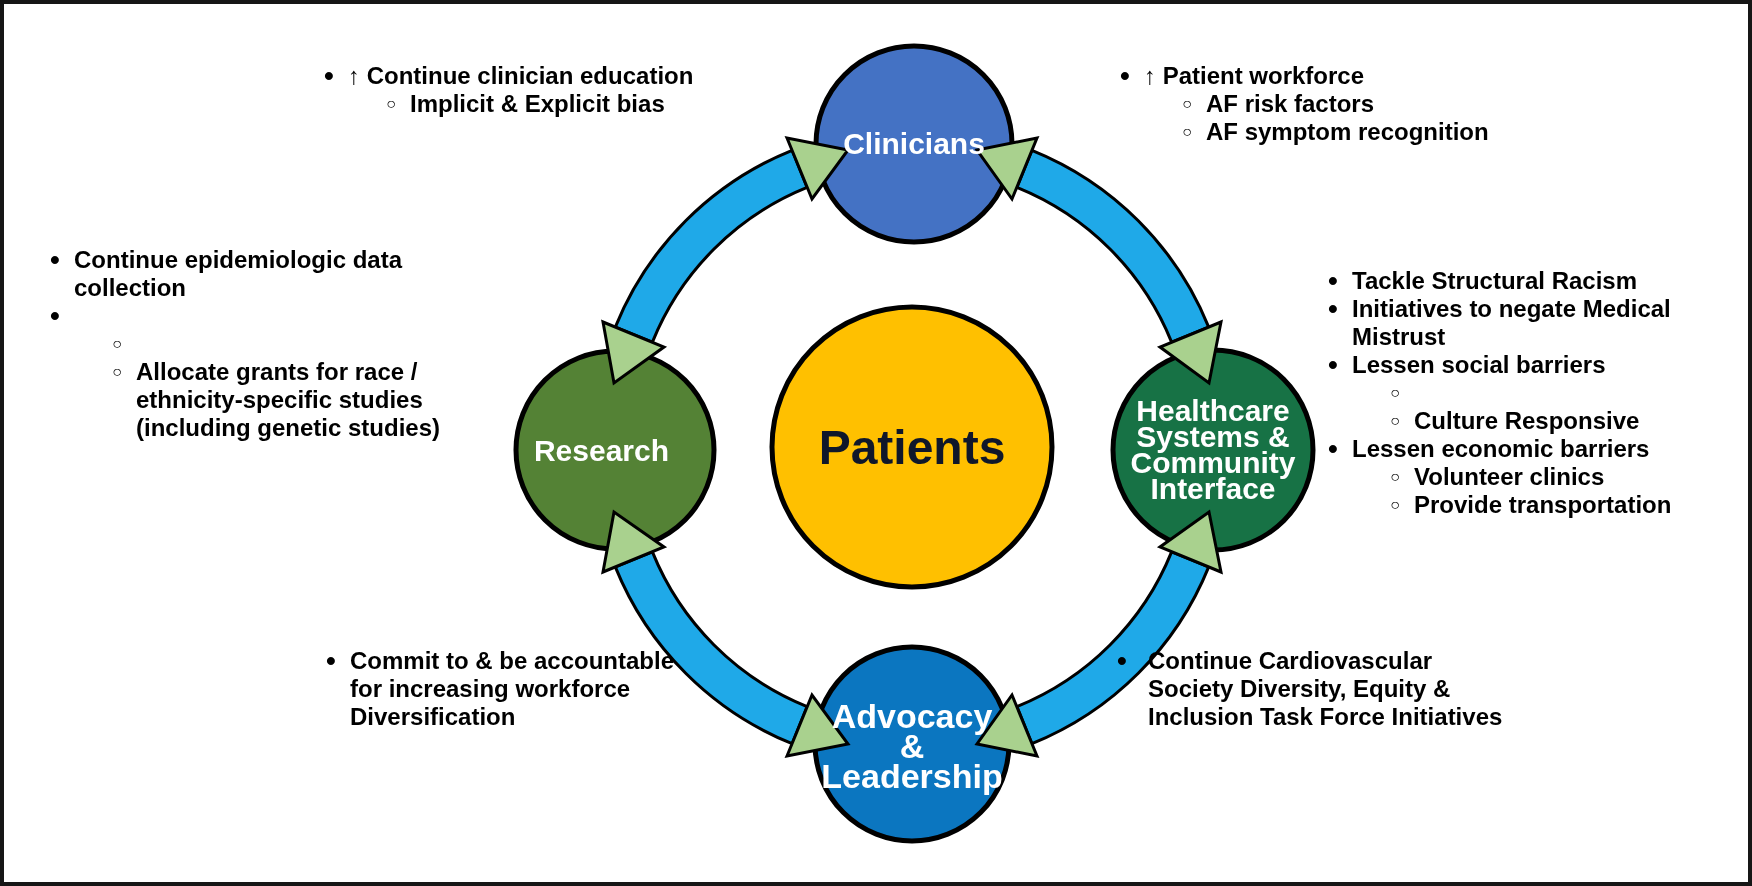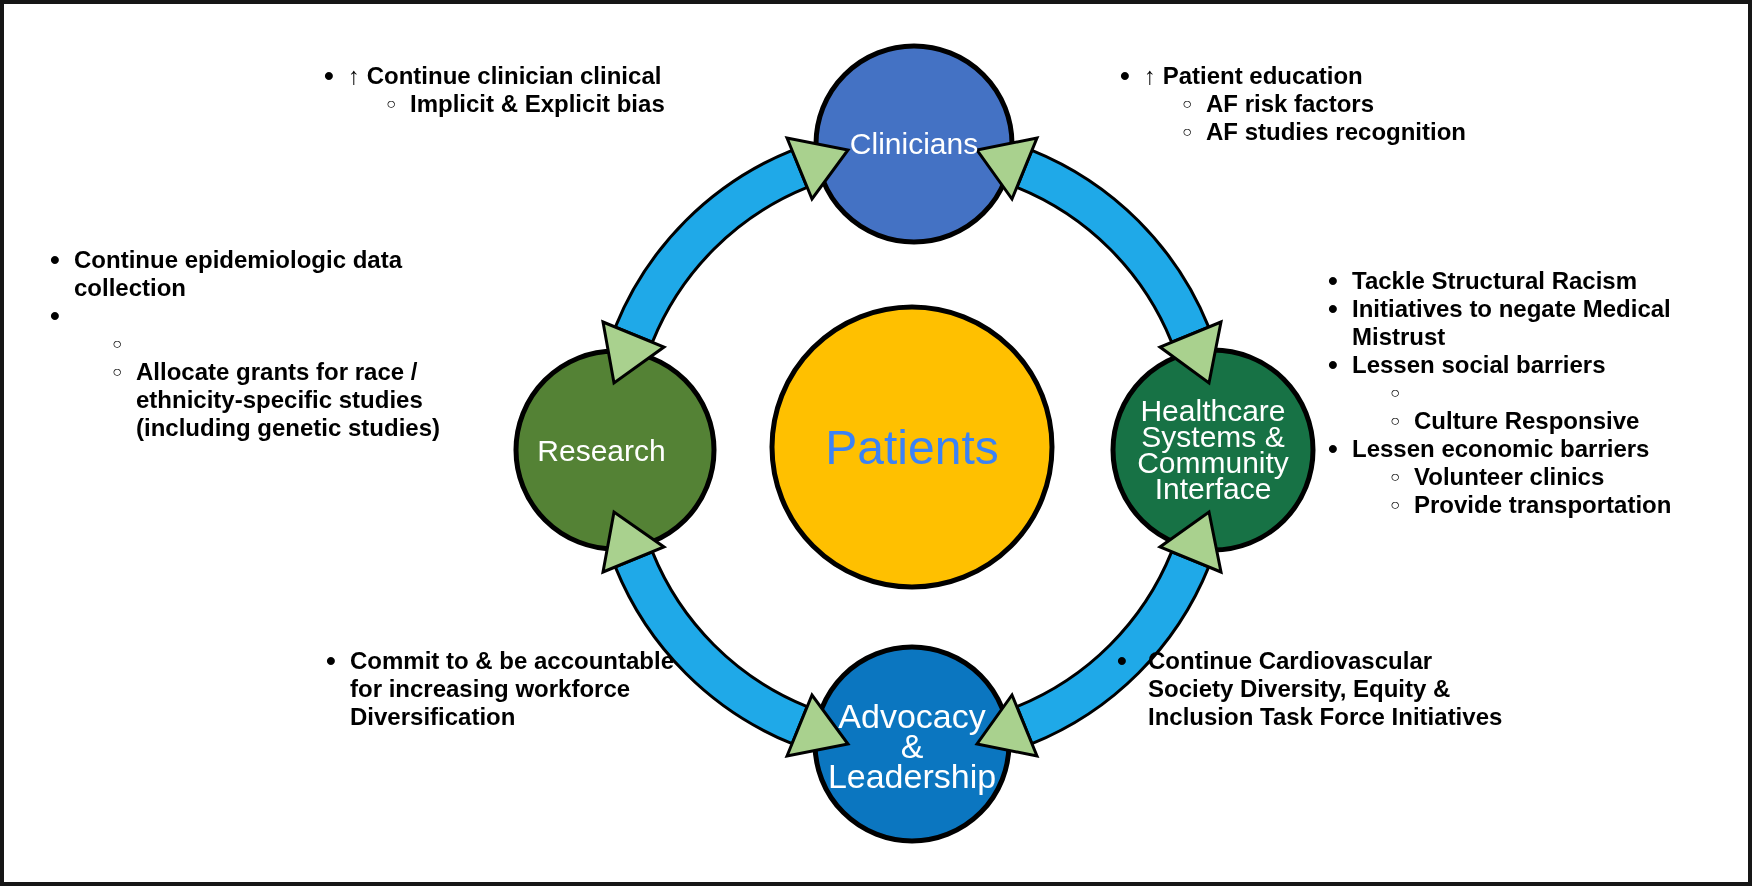--- a/index.html
+++ b/index.html
@@ -12,27 +12,27 @@
     font-family:"Liberation Sans", sans-serif;
     overflow:hidden;
   }
   .stage svg { position:absolute; left:0; top:0; }
 
   
   .node-label {
     position:absolute;
     display:flex; align-items:center; justify-content:center;
     text-align:center;
-    font-weight:normal;
+    font-weight:bold;
     color:#ffffff;
     white-space:pre-line;
     pointer-events:none;
   }
   .lbl-clinicians { left:800px; top:118px; width:220px; height:44px; font-size:30px; }
-  .lbl-patients   { left:778px; top:411px; width:260px; height:64px; font-size:48px; color:#3b82f6; }
+  .lbl-patients   { left:778px; top:411px; width:260px; height:64px; font-size:48px; color:#0f172a; }
   .lbl-research   { left:511px; top:425px; width:173px; height:44px; font-size:30px; }
   .lbl-healthcare { left:1119px; top:388px; width:180px; height:116px; font-size:30px; line-height:26px; }
   .lbl-advocacy   { left:808px; top:696px; width:200px; height:92px; font-size:34px; line-height:30px; }
 
   
   .note {
     position:absolute;
     color:#000;
     font-weight:bold;
     font-size:24px;
@@ -92,40 +92,40 @@
 Systems &amp;
 Community
 Interface</div>
   <div class="node-label lbl-advocacy">Advocacy
 &amp;
 Leadership</div>
 
   <div class="note note-tl">
     <div class="item l1">
       <span class="marker">•</span>
-      <span class="txt">↑ Continue clinician clinical</span>
+      <span class="txt">↑ Continue clinician education</span>
     </div>
     <div class="item l2">
       <span class="marker">○</span>
       <span class="txt">Implicit &amp; Explicit bias</span>
     </div>
   </div>
 
   <div class="note note-tr">
     <div class="item l1">
       <span class="marker">•</span>
-      <span class="txt">↑ Patient education</span>
+      <span class="txt">↑ Patient workforce</span>
     </div>
     <div class="item l2">
       <span class="marker">○</span>
       <span class="txt">AF risk factors</span>
     </div>
     <div class="item l2">
       <span class="marker">○</span>
-      <span class="txt">AF studies recognition</span>
+      <span class="txt">AF symptom recognition</span>
     </div>
   </div>
 
   <div class="note note-left">
     <div class="item l1">
       <span class="marker">•</span>
       <span class="txt">Continue epidemiologic data
 collection</span>
     </div>
     <div class="item l1">

